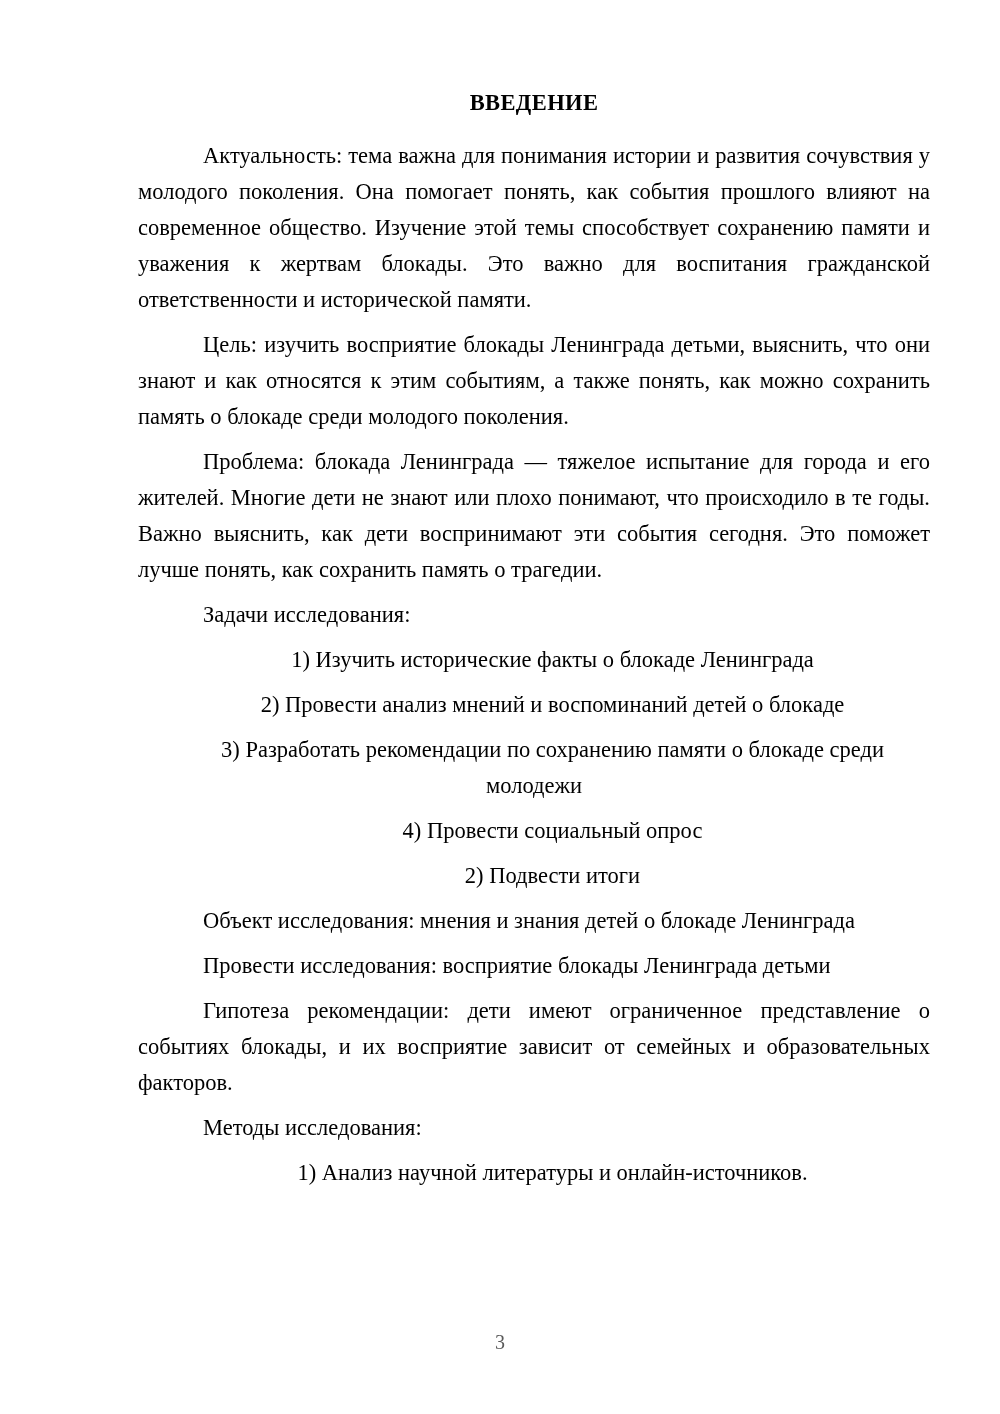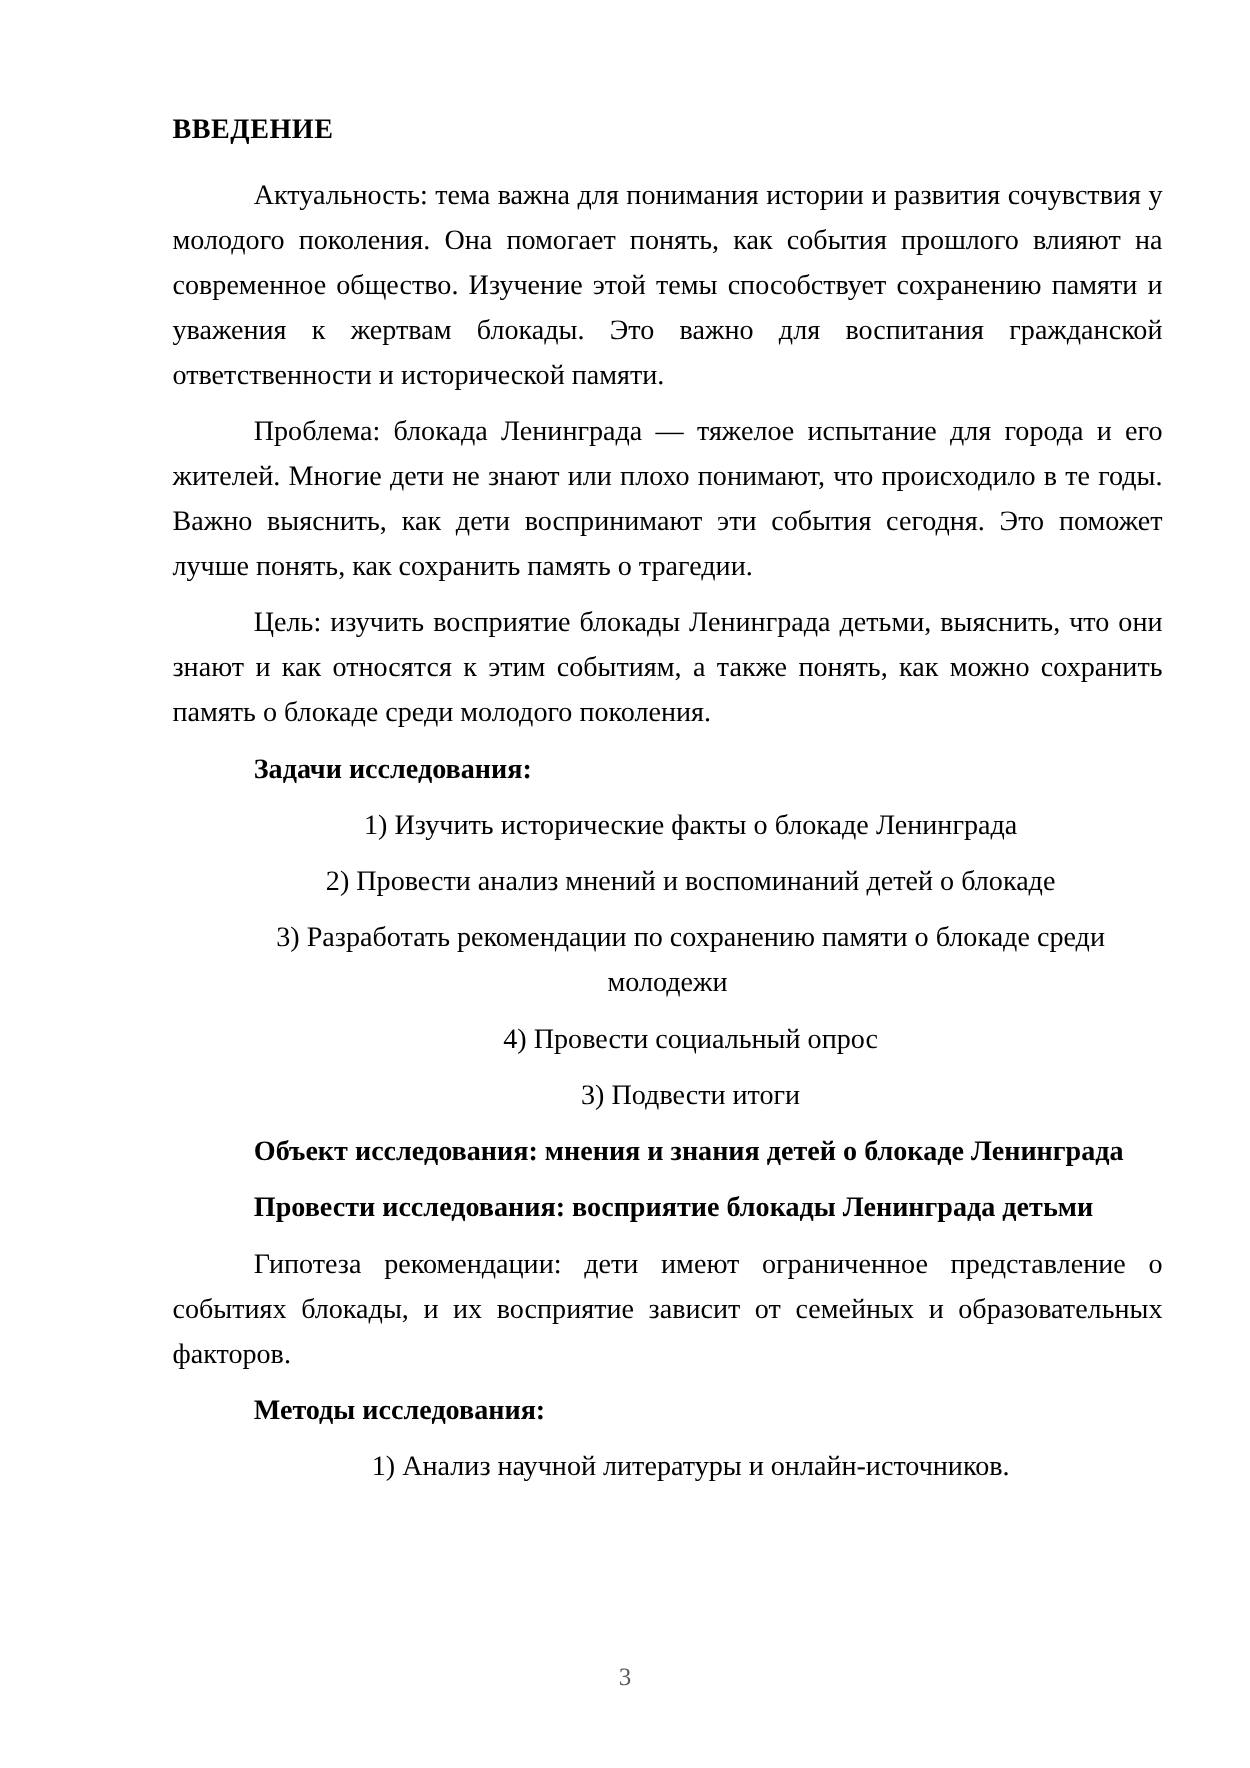--- a/index.html
+++ b/index.html
@@ -23,20 +23,21 @@
   .content {
     position: absolute;
     left: 138px;
     top: 88px;
     width: 792px;
   }
 
   .doc-heading {
     font-size: 22.5px;
     font-weight: bold;
+    text-align: center;
     letter-spacing: 0.4px;
     margin: 0 0 20px 0;
     line-height: 30px;
   }
 
   
   .para {
     font-size: 22.5px;
     line-height: 36px;
     text-align: justify;
@@ -46,21 +47,20 @@
     hyphens: none;
   }
 
   
   .label-line {
     font-size: 22.5px;
     line-height: 36px;
     text-align: left;
     text-indent: 65px;
     margin: 0 0 9px 0;
-    font-weight: bold;
   }
 
   
   .list-item {
     font-size: 22.5px;
     line-height: 36px;
     text-align: center;
     text-indent: 37px;
     margin: 0 0 9px 0;
   }
@@ -81,35 +81,35 @@
 <body>
 
 <div class="page">
 
   <div class="content">
 
     <h1 class="doc-heading">ВВЕДЕНИЕ</h1>
 
     <p class="para">Актуальность: тема важна для понимания истории и развития сочувствия у молодого поколения. Она помогает понять, как события прошлого влияют на современное общество. Изучение этой темы способствует сохранению памяти и уважения к жертвам блокады. Это важно для воспитания гражданской ответственности и исторической памяти.</p>
 
+    <p class="para">Цель: изучить восприятие блокады Ленинграда детьми, выяснить, что они знают и как относятся к этим событиям, а также понять, как можно сохранить память о блокаде среди молодого поколения.</p>
+
     <p class="para">Проблема: блокада Ленинграда — тяжелое испытание для города и его жителей. Многие дети не знают или плохо понимают, что происходило в те годы. Важно выяснить, как дети воспринимают эти события сегодня. Это поможет лучше понять, как сохранить память о трагедии.</p>
-
-    <p class="para">Цель: изучить восприятие блокады Ленинграда детьми, выяснить, что они знают и как относятся к этим событиям, а также понять, как можно сохранить память о блокаде среди молодого поколения.</p>
 
     <p class="label-line">Задачи исследования:</p>
 
     <p class="list-item">1) Изучить исторические факты о блокаде Ленинграда</p>
 
     <p class="list-item">2) Провести анализ мнений и воспоминаний детей о блокаде</p>
 
     <p class="list-item">3) Разработать рекомендации по сохранению памяти о блокаде среди молодежи</p>
 
     <p class="list-item">4) Провести социальный опрос</p>
 
-    <p class="list-item">3) Подвести итоги</p>
+    <p class="list-item">2) Подвести итоги</p>
 
     <p class="label-line">Объект исследования: мнения и знания детей о блокаде Ленинграда</p>
 
     <p class="label-line">Провести исследования: восприятие блокады Ленинграда детьми</p>
 
     <p class="para">Гипотеза рекомендации: дети имеют ограниченное представление о событиях блокады, и их восприятие зависит от семейных и образовательных факторов.</p>
 
     <p class="label-line">Методы исследования:</p>
 
     <p class="list-item">1) Анализ научной литературы и онлайн-источников.</p>

